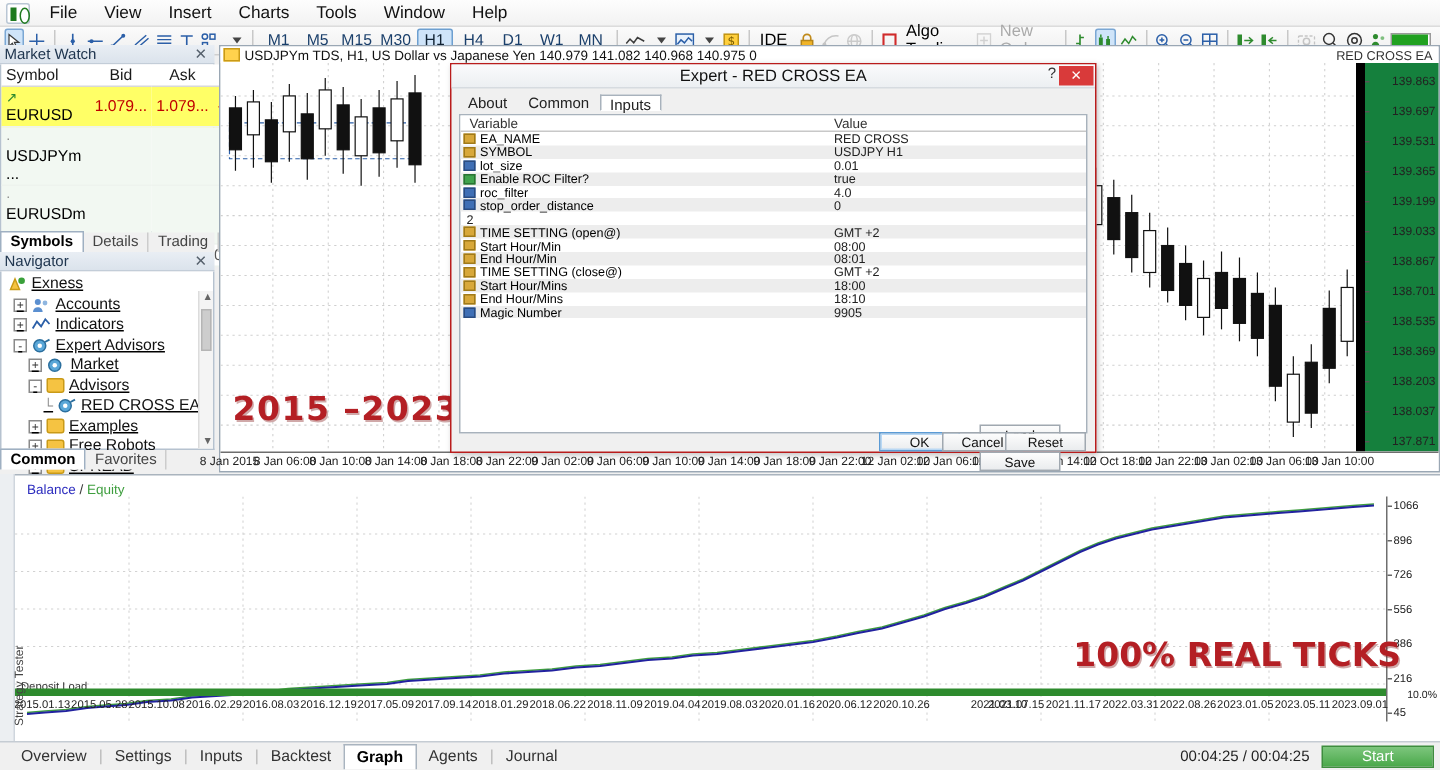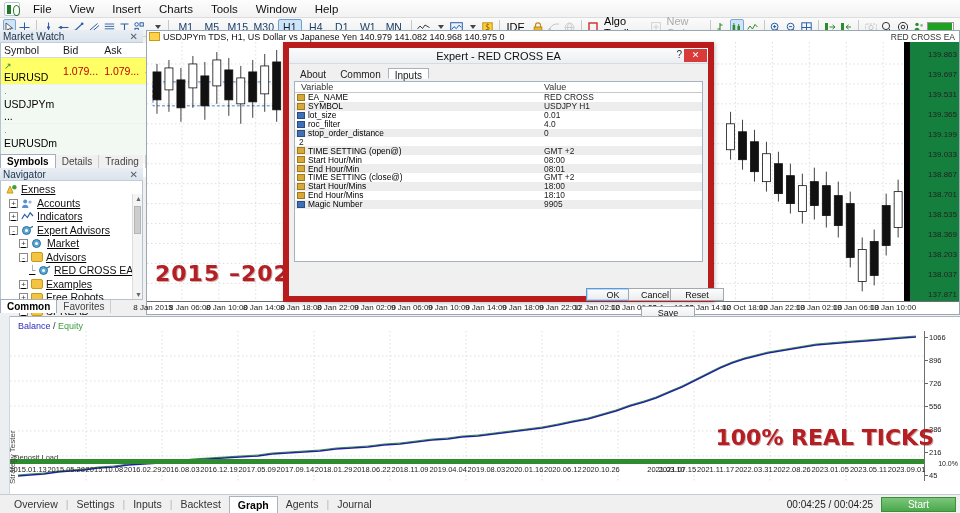--- a/index.html
+++ b/index.html
@@ -77,21 +77,21 @@
   .panel-title .x { margin-left:auto; font-size:10px; color:#55606c; cursor:default; padding:0 2px;}
   #marketwatch {
     position:absolute; left:0; top:30px; width:143px; height:125px;
     background:#fff; border:1px solid #b6c2cf; border-top:none;
   }
   table.mw { width:100%; border-collapse:collapse; font-size:10.5px; }
   table.mw th {
     font-weight:normal; text-align:left; padding:1px 3px; background:#fff;
     border-bottom:1px solid #d8d8d8; color:#1a1a1a; font-size:10.5px;
   }
-  table.mw th.r, table.mw td.r { text-align:left; }
+  table.mw th.r, table.mw td.r { text-align:center; }
   table.mw td { padding:1px 3px; border-bottom:1px solid #eef3ee; font-size:10.5px; }
   tr.mwsel td { background:#ffff66; }
   tr.mwrow td { background:#f2f8f2; }
   td.neg { color:#c00000; }
   td.bidsel { color:#c00000; }
   .arrowup { color:#2e8b2e; font-size:9px; }
   .dotm { color:#888; font-size:9px; }
   .addrow td { background:#fff; color:#555; }
   .plus { color:#2e8b2e; font-weight:bold; }
 
@@ -143,41 +143,41 @@
   }
   .timeaxis span { position:absolute; top:1px; font-size:8px; color:#222; transform:translateX(-50%); white-space:nowrap;}
   .watermark {
     position:absolute; left:8px; bottom:28px; font-size:22px; font-weight:bold;
     color:#b41f24; font-family:"DejaVu Sans", sans-serif; letter-spacing:1px;
     text-shadow:1px 1px 0 rgba(120,10,10,.35);
   }
 
   
   #expert {
-    position:absolute; left:283px; top:42px; width:431px; height:260px;
-    background:#f0f0f0; border:6px solid #b91c1c;
+    position:absolute; left:300px; top:42px; width:431px; height:260px;
+    background:#f0f0f0; border:1px solid #b91c1c;
     box-shadow:1px 1px 4px rgba(0,0,0,.25);
   }
   .dlg-title {
     height:16px; background:linear-gradient(#fafbfc,#eceff2);
     border-bottom:1px solid #d6dbe0;
     display:flex; align-items:center; justify-content:center; position:relative;
     font-size:11px; color:#111;
   }
   .dlg-help { position:absolute; right:26px; top:1px; font-size:10px; color:#333; cursor:default;}
   .dlg-close {
     position:absolute; right:1px; top:1px; width:23px; height:13px;
     background:#d93a3a; color:#fff; font-size:9px; line-height:13px;
     text-align:center; cursor:default;
   }
   .dlg-tabs { display:flex; padding:3px 4px 0 4px; font-size:10px; height:14px;}
   .dlg-tabs .t { padding:1px 6px; border:1px solid transparent; color:#222; cursor:default;}
   .dlg-tabs .t.act { background:#fff; border:1px solid #a8b2bc; border-bottom:1px solid #fff; position:relative; top:1px;}
   .inputs-wrap {
-    position:absolute; left:5px; top:33px; right:5px; height:181px;
+    position:absolute; left:5px; top:33px; right:5px; height:213px;
     background:#fff; border:1px solid #a8b2bc;
   }
   .gridhead {
     display:flex; font-size:9px; color:#333; height:11px; align-items:center;
     border-bottom:1px solid #c8c8c8; background:#fff;
   }
   .gridhead .c1 { width:245px; padding-left:6px; }
   .gridhead .c2 { padding-left:4px; }
   .grow { display:flex; height:8.9px; align-items:center; font-size:8.4px; }
   .grow.alt { background:#ededed; }
@@ -799,20 +799,27 @@
             </div>
             <div class="c2">USDJPY H1</div>
           </div>
           <div class="grow">
             <div class="c1">
               <span class="vico num"></span>
               <span>lot_size</span>
             </div>
             <div class="c2">0.01</div>
           </div>
+          <div class="grow alt">
+            <div class="c1">
+              <span class="vico bool"></span>
+              <span>Enable ROC Filter?</span>
+            </div>
+            <div class="c2">true</div>
+          </div>
           <div class="grow">
             <div class="c1">
               <span class="vico num"></span>
               <span>roc_filter</span>
             </div>
             <div class="c2">4.0</div>
           </div>
           <div class="grow alt">
             <div class="c1">
               <span class="vico num"></span>

